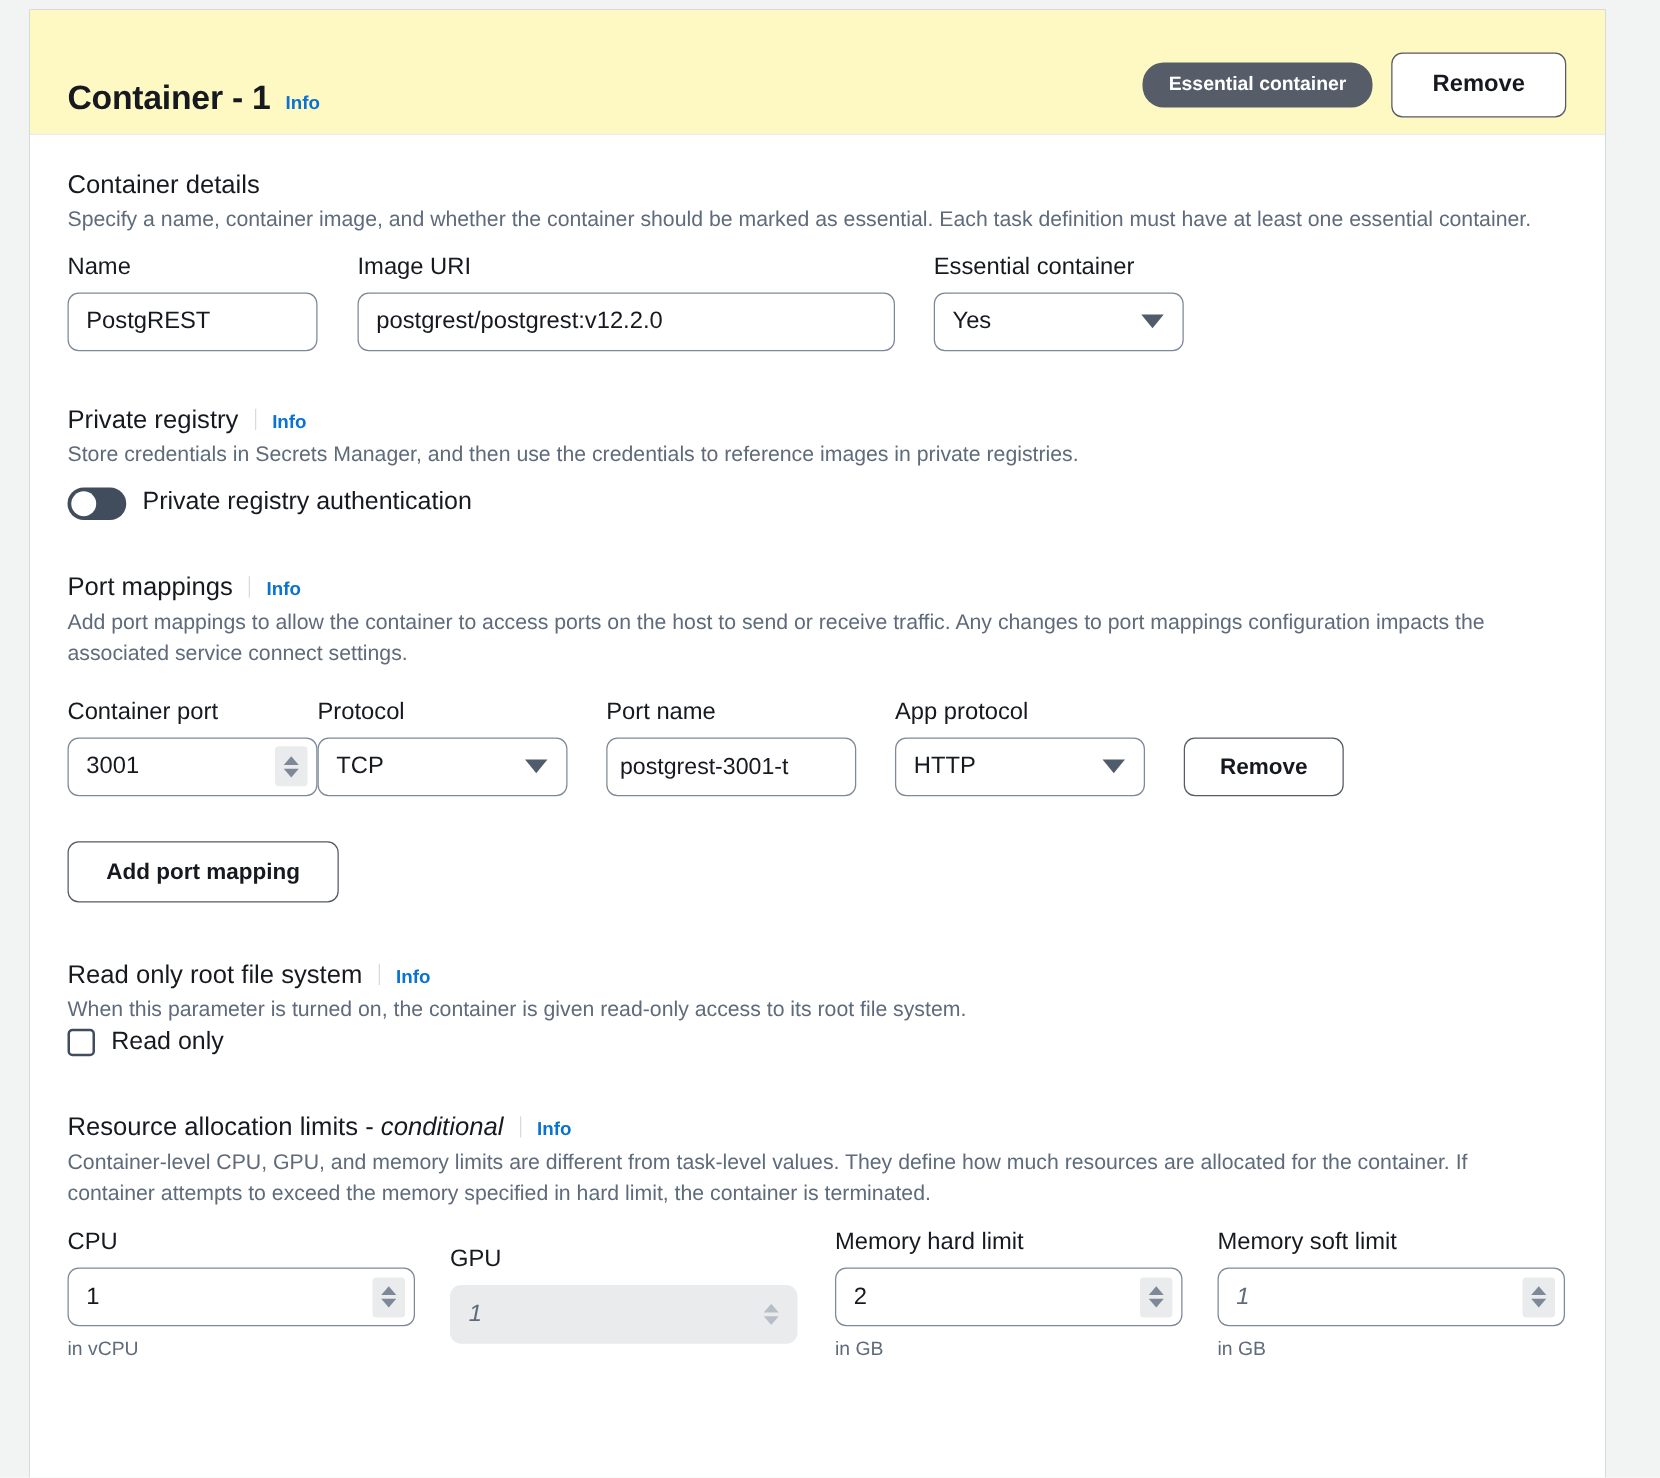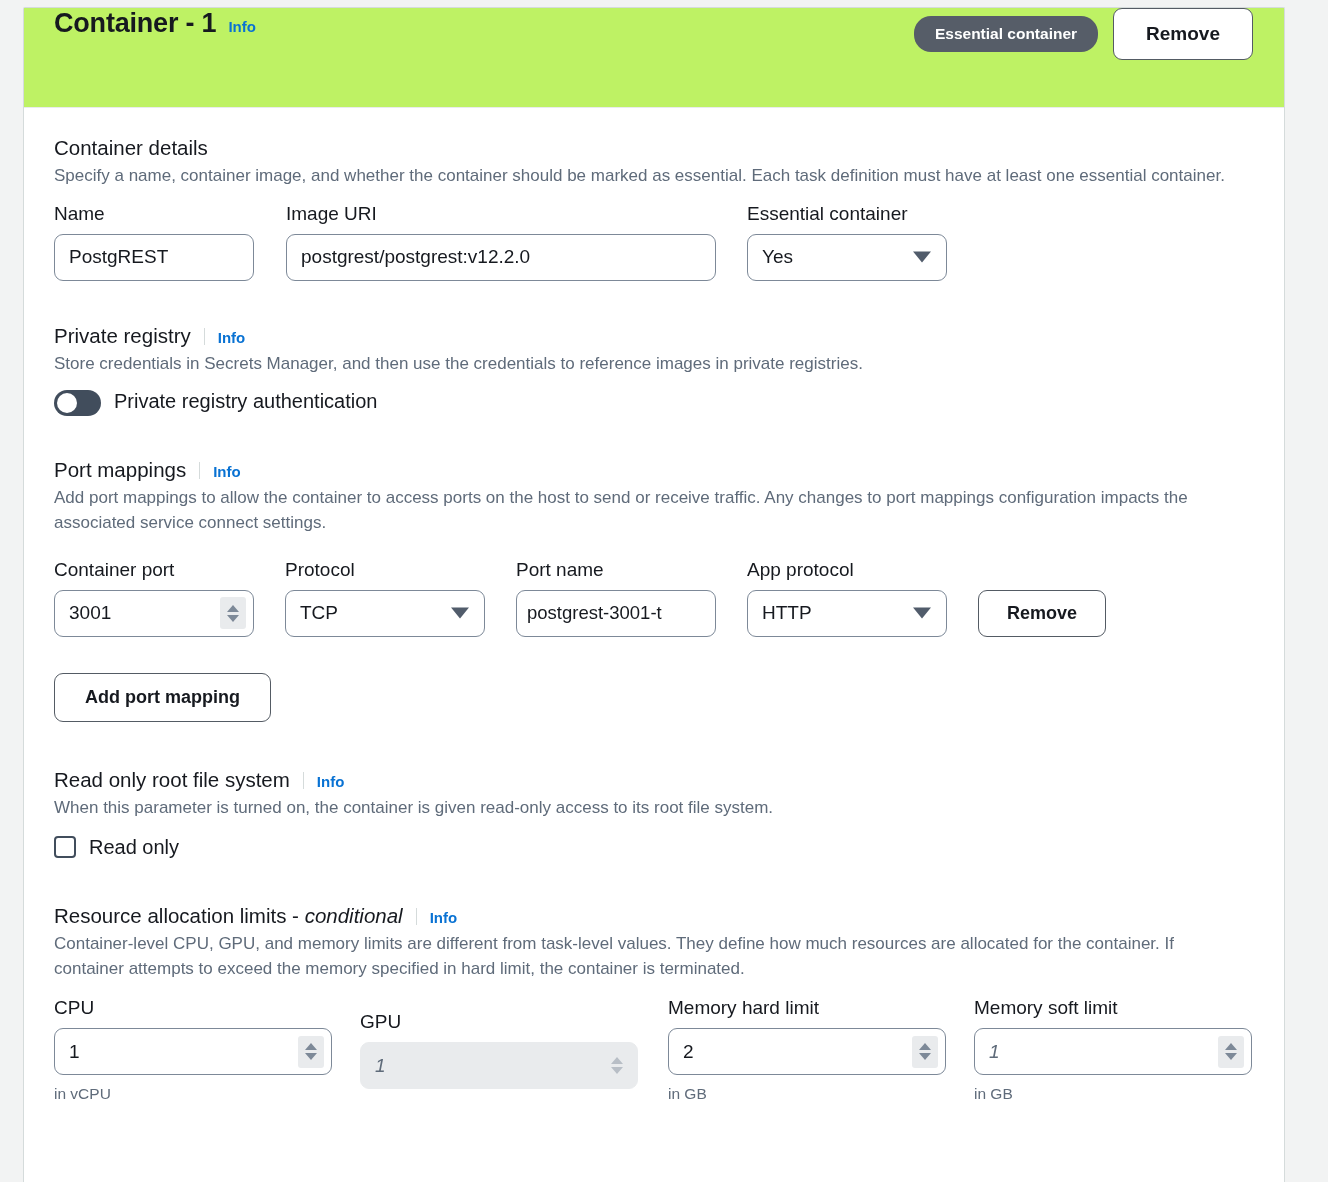--- a/index.html
+++ b/index.html
@@ -18,24 +18,24 @@
     width: 1262px; height: 1190px;
     background: #ffffff;
     border: 1px solid #d5dbdb;
     border-bottom: none;
     border-radius: 2px 2px 0 0;
   }
 
   
   .card-header {
     height: 100px;
-    background: #bef264;
+    background: #fef9c3;
     border-bottom: 1px solid #e9ebed;
-    display: flex; align-items: flex-start;
-    padding: 0 31px 0 30px;
+    display: flex; align-items: flex-end;
+    padding: 0 31px 13px 30px;
     justify-content: space-between;
   }
   .header-left { display: flex; align-items: baseline; gap: 12px; }
   .card-title {
     font-size: 27px; font-weight: bold; color: #16191f;
     letter-spacing: -0.2px;
   }
   .info-link {
     font-size: 15px; font-weight: bold; color: #0972d3;
     cursor: pointer; text-decoration: none;
@@ -161,21 +161,21 @@
   .toggle .knob {
     position: absolute;
     left: 3px; top: 3px;
     width: 20px; height: 20px;
     border-radius: 50%;
     background: #ffffff;
   }
   .toggle-label { font-size: 20px; color: #16191f; }
 
   
-  .check-row { display: flex; gap: 13px; margin-top: 16px; }
+  .check-row { display: flex; align-items: center; gap: 13px; margin-top: 2px; }
   .checkbox {
     width: 22px; height: 22px;
     border: 2px solid #414d5c;
     border-radius: 4px;
     background: #ffffff;
     cursor: pointer;
     flex: none;
   }
   .check-label { font-size: 20px; color: #16191f; }
 </style>
@@ -248,21 +248,21 @@
         <div class="field" style="width:200px;">
           <span class="field-label">Container port</span>
           <div class="input-wrap">
             <input class="input num" value="3001" style="">
             <span class="spinner">
               <span class="chev chev-up"></span>
               <span class="chev chev-dn"></span>
             </span>
           </div>
         </div>
-        <div class="field" style="width:200px; margin-left:31px;">
+        <div class="field" style="width:200px; ">
           <span class="field-label">Protocol</span>
           <div class="select-wrap">
             <input class="input" readonly="" value="TCP" style="">
             <span class="select-arrow"></span>
           </div>
         </div>
         <div class="field" style="width:200px; margin-left:31px;">
           <span class="field-label">Port name</span>
           <input class="input" style="font-size: 18.5px; padding: 12px 10px;" value="postgrest-3001-t">
         </div>

